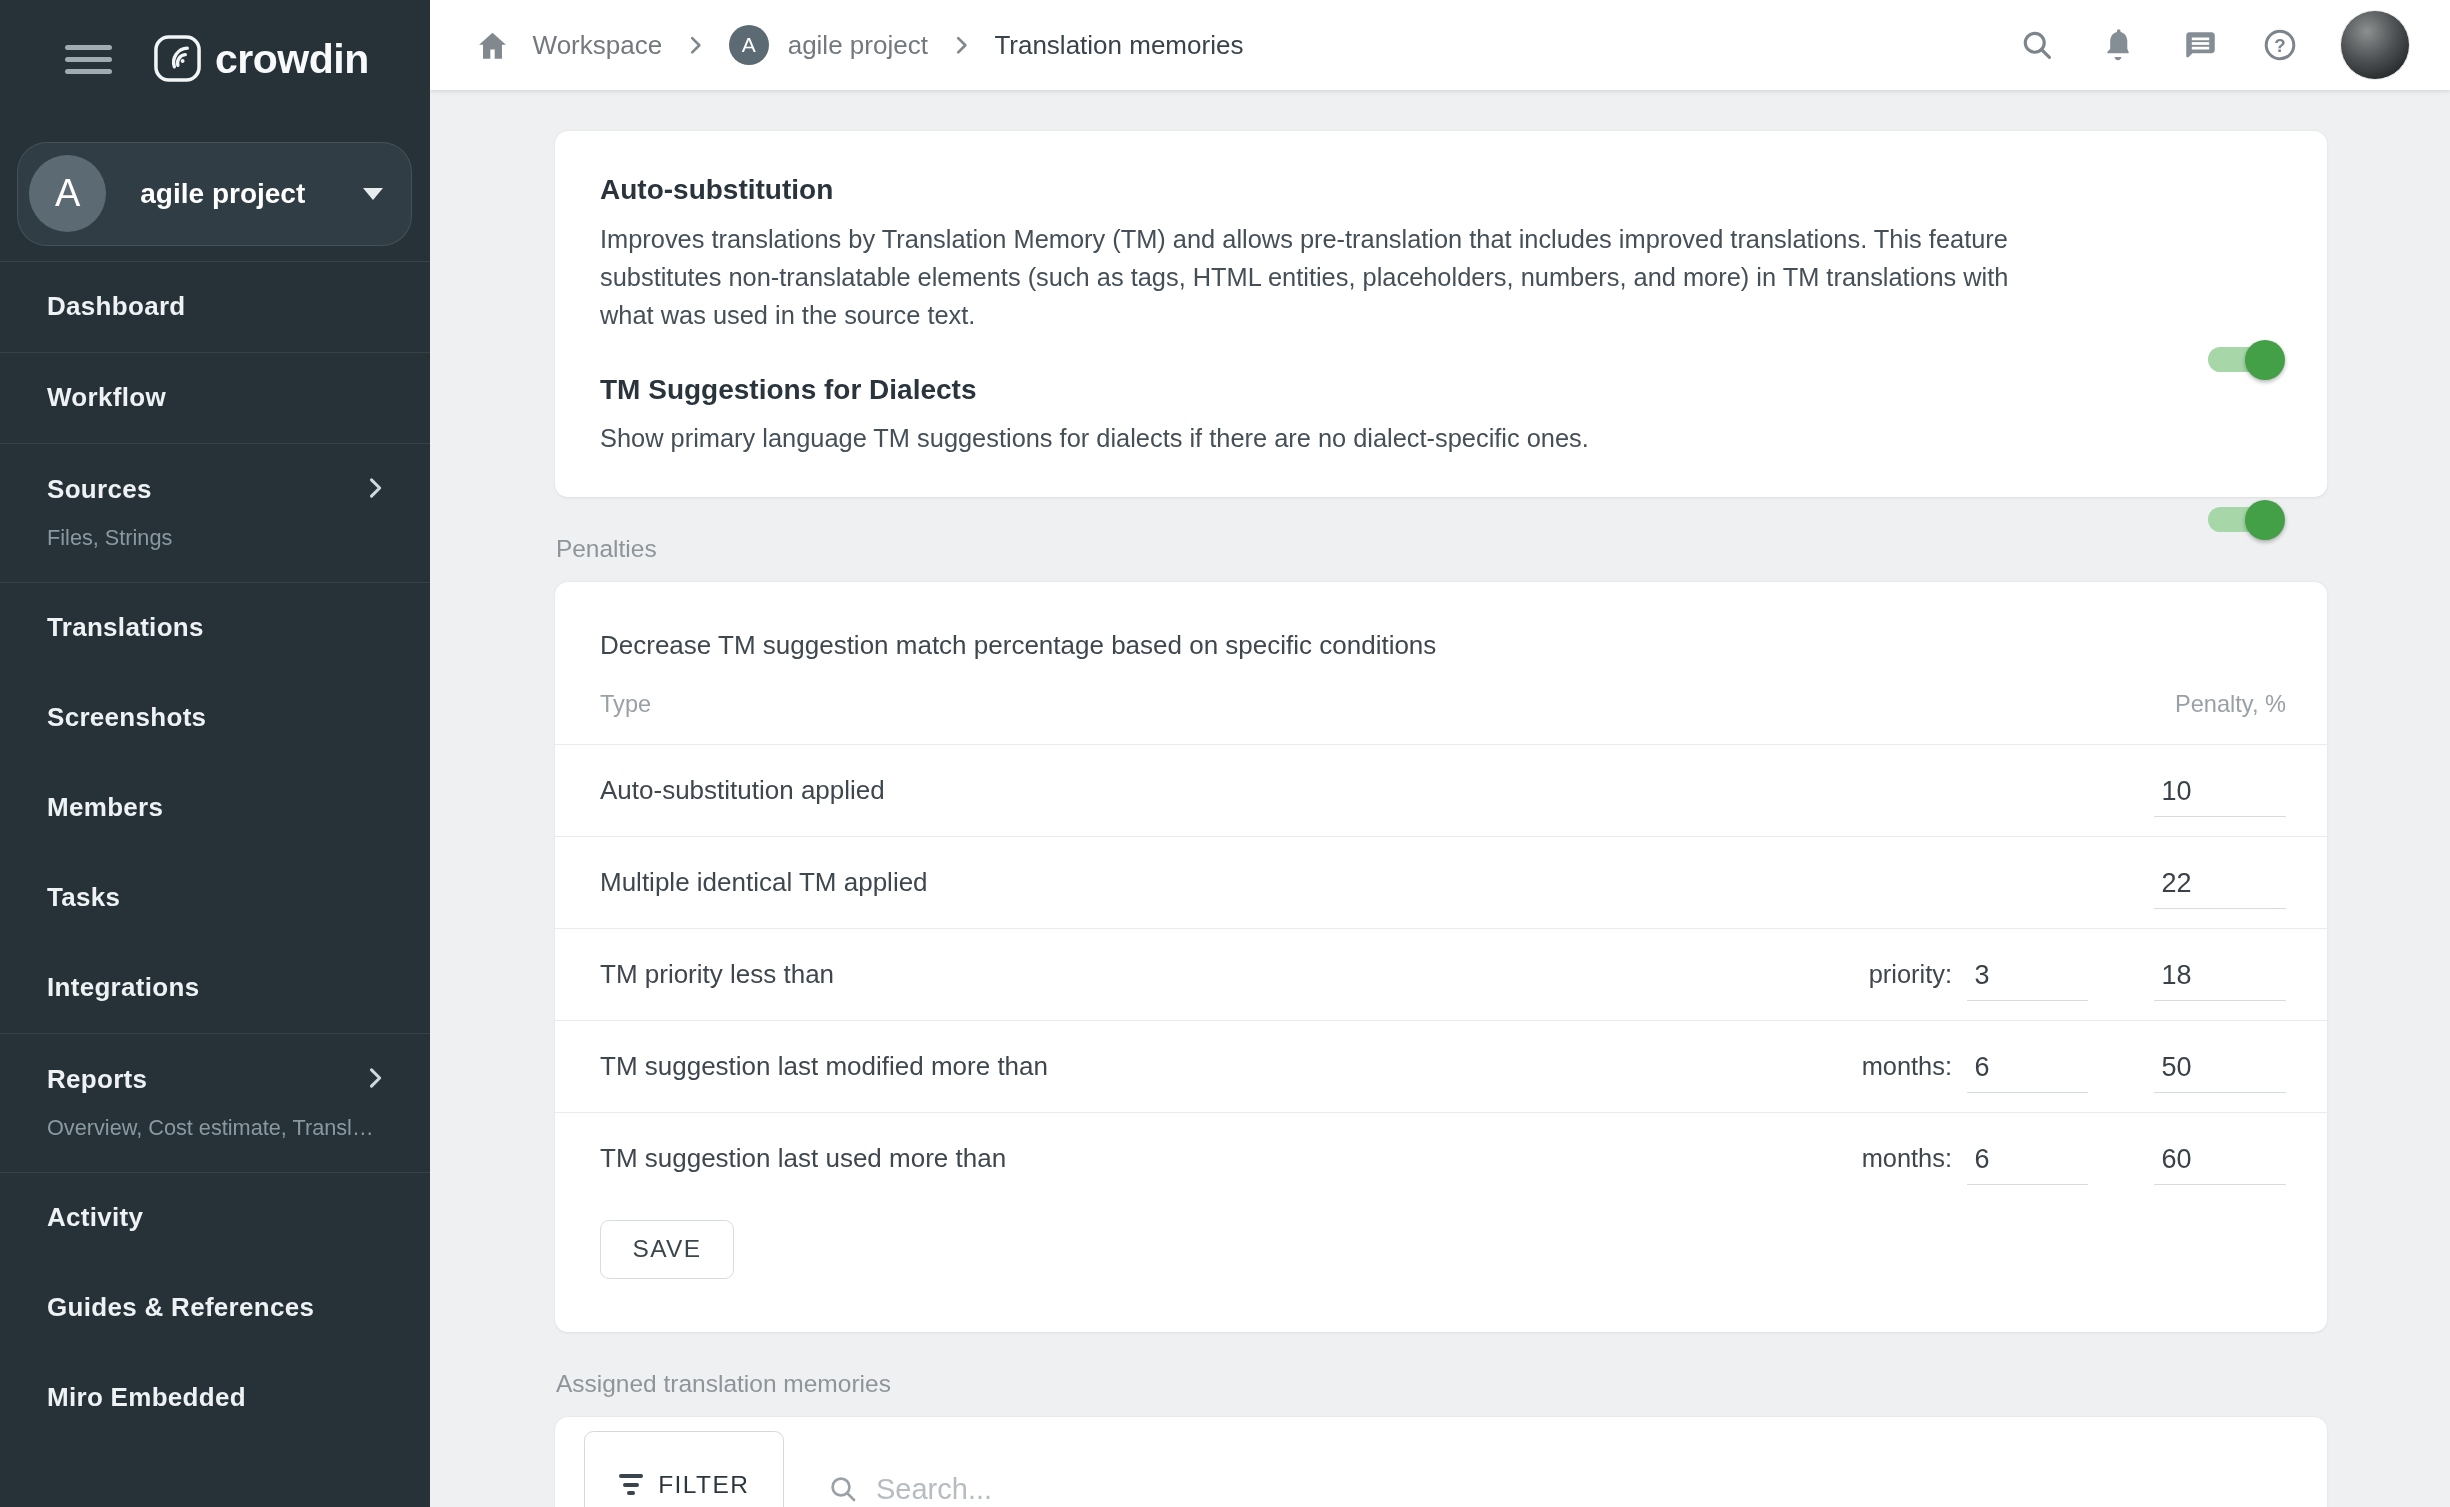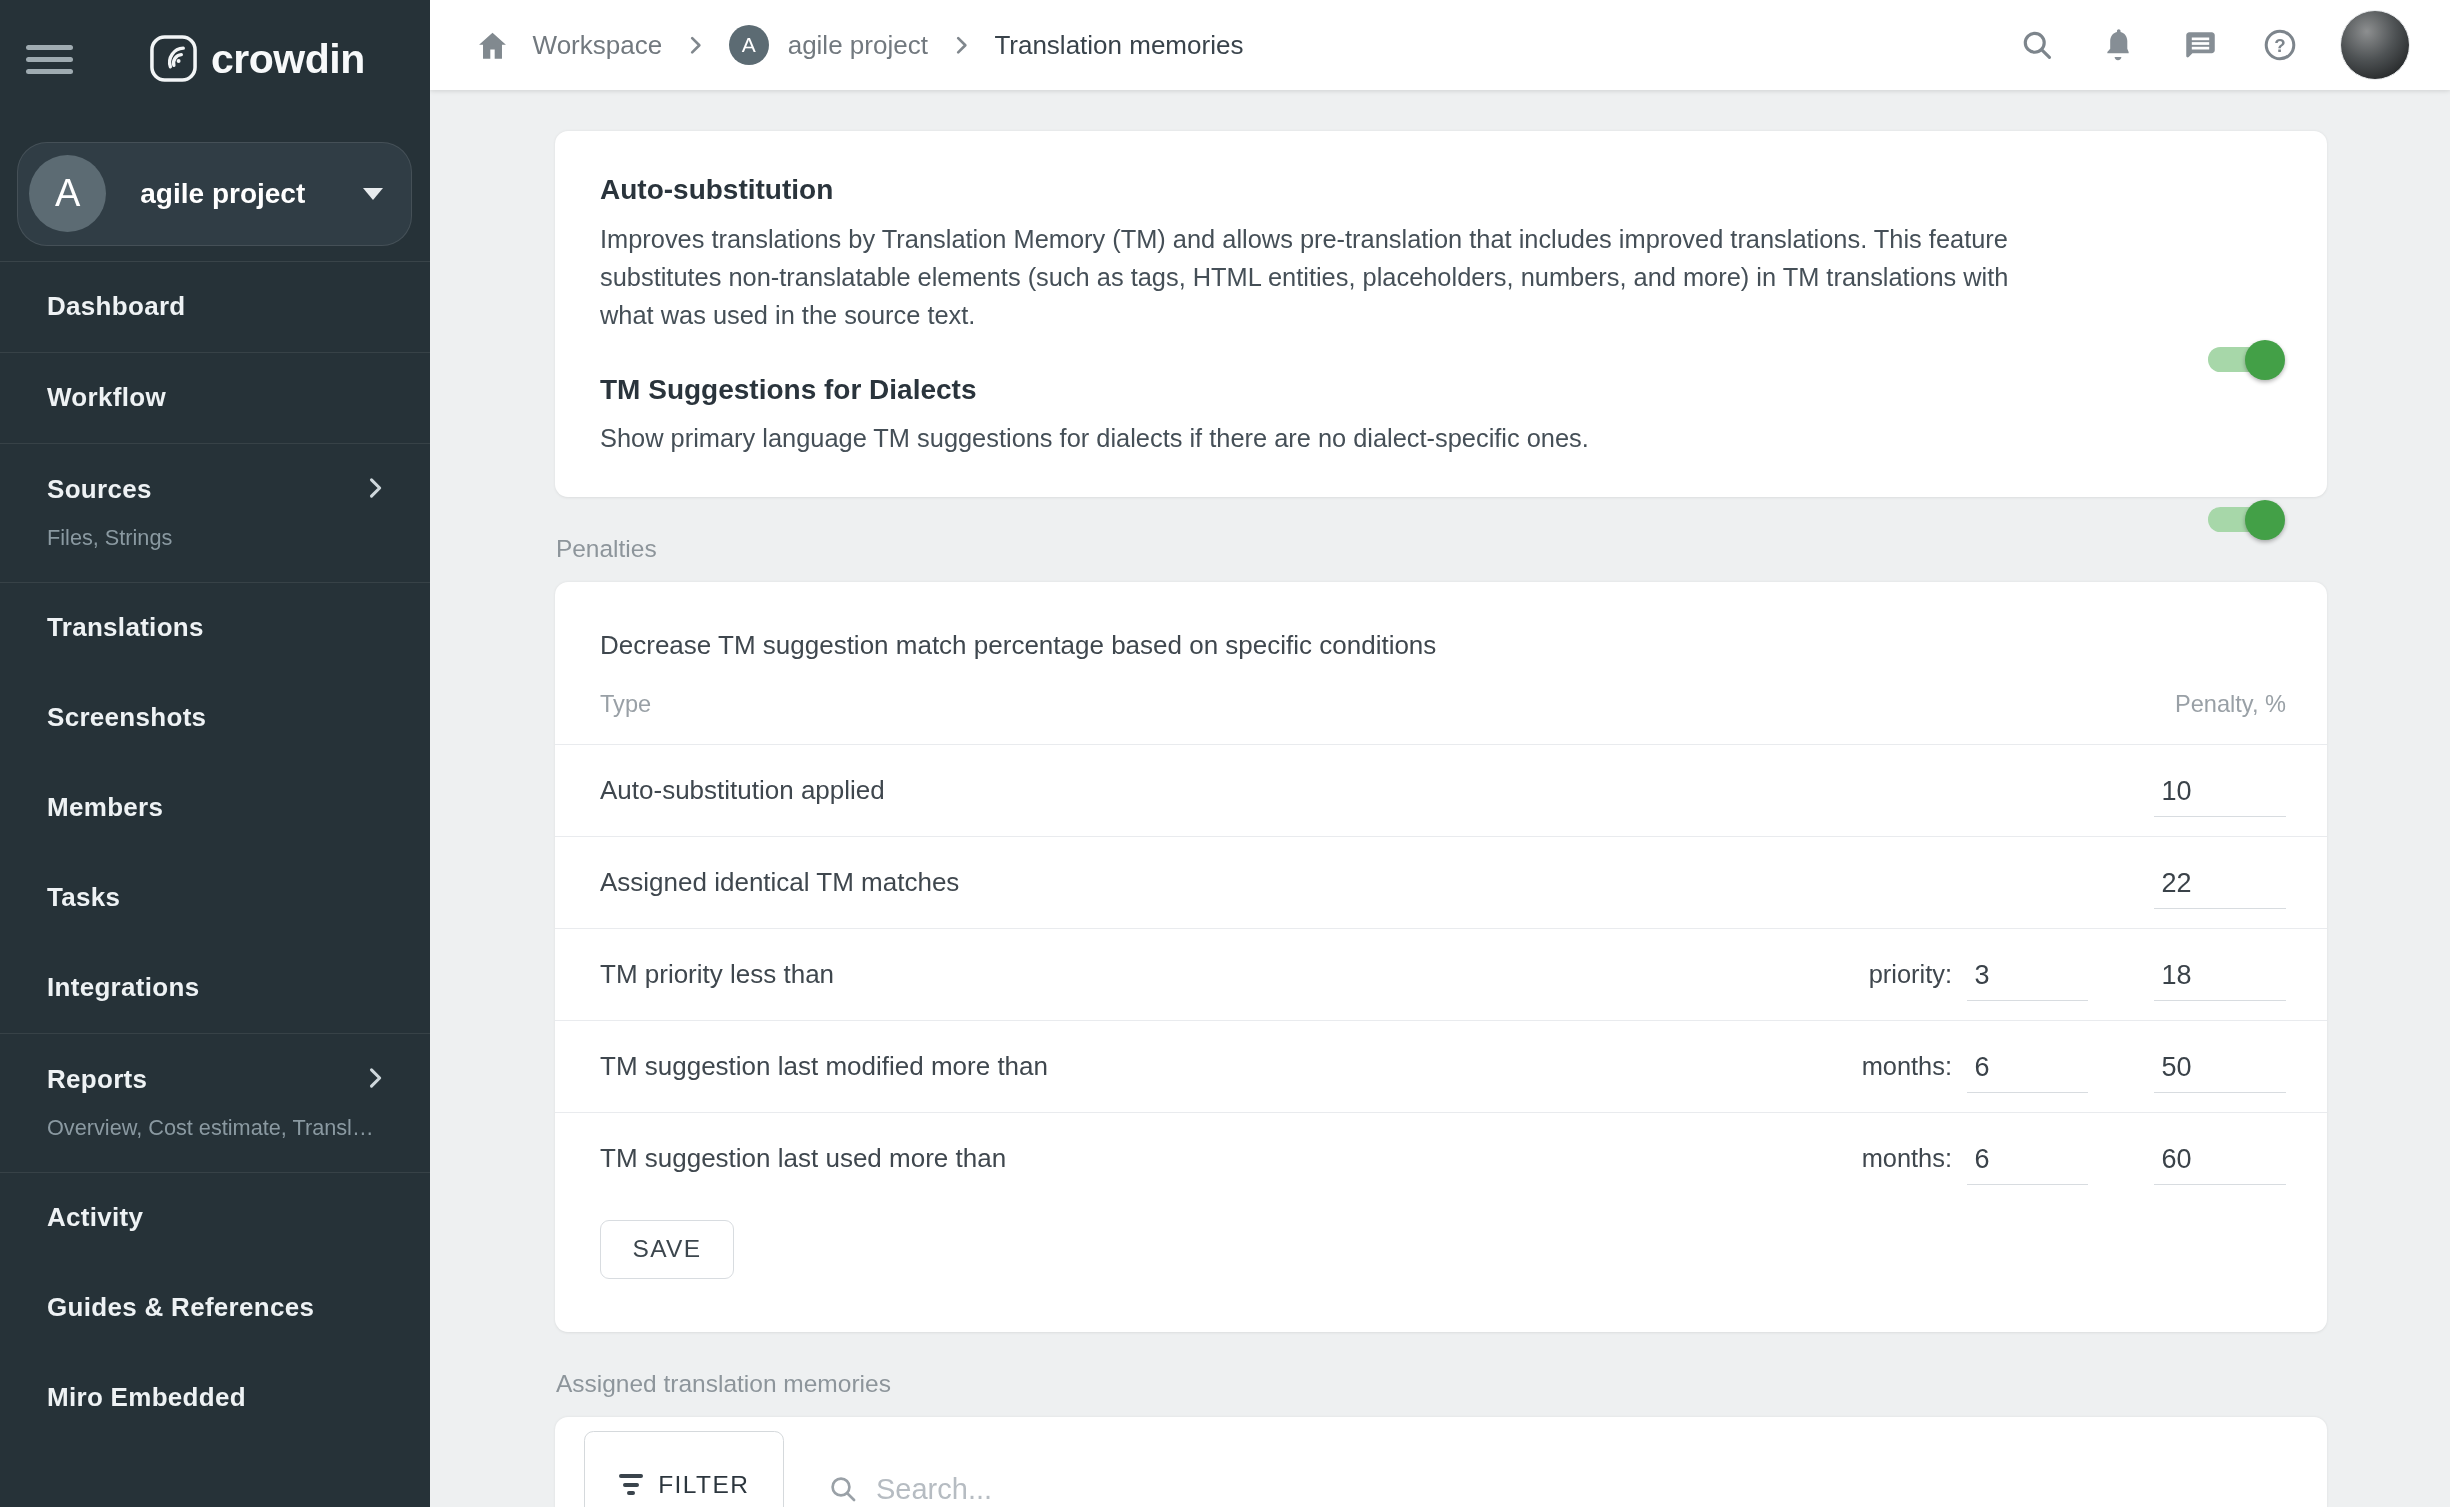--- a/index.html
+++ b/index.html
@@ -2,21 +2,21 @@
 <html style="font-size:15px"><head>
 <meta charset="utf-8">
 <style>
   html,body{margin:0;padding:0;}
   body{width:2450px;height:1508px;overflow:hidden;position:relative;
        background:#eef0f1;font-family:"Liberation Sans","DejaVu Sans",sans-serif;
        -webkit-font-smoothing:antialiased;}
 
   
   .sidebar{position:absolute;left:0;top:0;width:430px;height:1508px;background:#263238;z-index:3;}
-  .sidebar-top{display:flex;align-items:center;height:119px;padding-left:26px;gap:35px;}
+  .sidebar-top{display:flex;align-items:center;height:119px;padding-left:65px;}
   .hamburger{width:47px;cursor:pointer;}
   .hamburger span{display:block;height:4.7px;border-radius:2.8px;background:#9fabb1;margin:7.5px 0;}
   .logo{display:flex;align-items:center;margin-left:41px;}
   .logo svg{width:49px;height:49px;}
   .logo-word{margin-left:13px;font-size:41px;font-weight:700;color:#f7f9fa;letter-spacing:-0.5px;}
 
   .proj-select{margin:22.6px 18px 0 17px;height:102px;border-radius:30px;background:#303d45;
       border:0.9px solid rgba(255,255,255,0.10);display:flex;align-items:center;padding:0 28px 0 11.3px;cursor:pointer;}
   .proj-avatar{width:77px;height:77px;border-radius:50%;background:#5c6b73;color:#fff;
       display:flex;align-items:center;justify-content:center;font-size:38px;}
@@ -272,21 +272,21 @@
     <div class="pen-header">
       <span class="h-type">Type</span>
       <span class="h-pen">Penalty, %</span>
     </div>
 
     <div class="pen-row">
       <span class="row-label">Auto-substitution applied</span>
       <input class="pinput" type="text" value="10" style="">
     </div>
     <div class="pen-row">
-      <span class="row-label">Assigned identical TM matches</span>
+      <span class="row-label">Multiple identical TM applied</span>
       <input class="pinput" type="text" value="22" style="">
     </div>
     <div class="pen-row">
       <span class="row-label">TM priority less than</span>
       <span class="unit-label">priority:</span>
       <input class="uinput" type="text" value="3" style="">
       <input class="pinput" type="text" value="18" style="">
     </div>
     <div class="pen-row">
       <span class="row-label">TM suggestion last modified more than</span>

